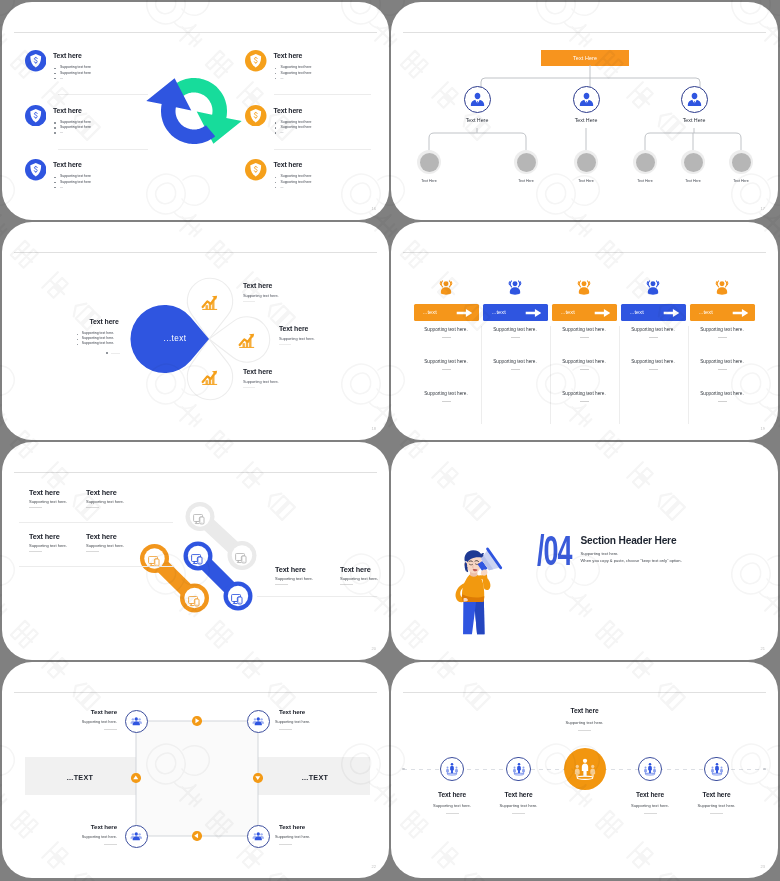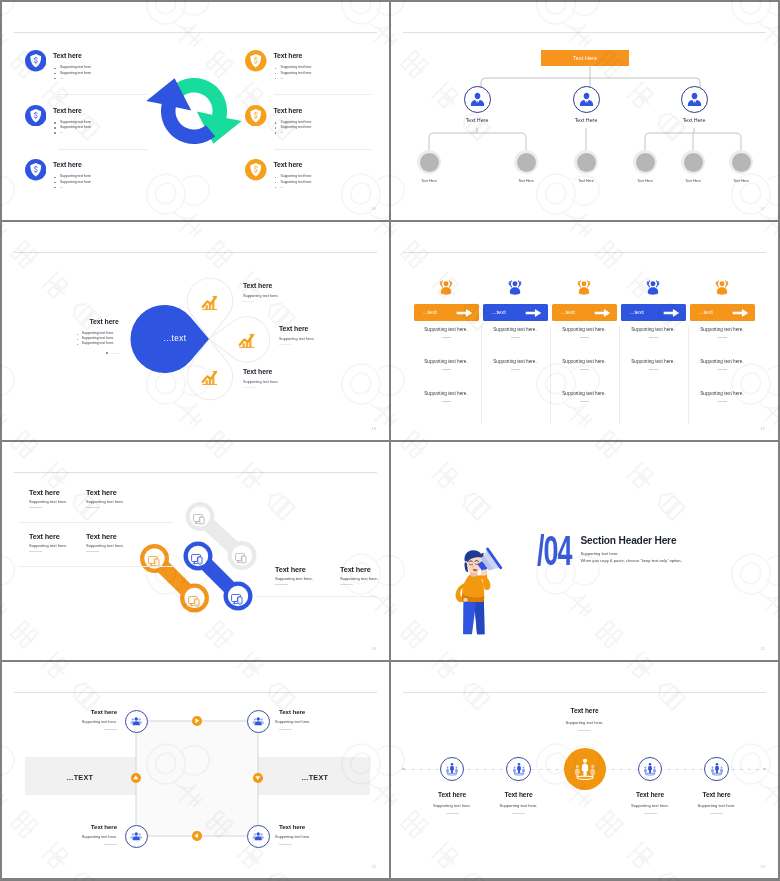--- a/index.html
+++ b/index.html
@@ -1,21 +1,21 @@
 <!DOCTYPE html>
 <html><head>
 <meta charset="utf-8">
 <style>
 html,body{margin:0;padding:0;}
 body{width:780px;height:881px;background:#808080;font-family:"Liberation Sans",sans-serif;overflow:hidden;
  -webkit-font-smoothing:antialiased;}
 .grid{position:absolute;left:0;top:0;width:780px;height:881px;display:grid;
   grid-template-columns:387px 387px;grid-template-rows:218px 218px 218px 216px;
   column-gap:2px;row-gap:2px;padding:2px;box-sizing:border-box;}
-.slide{position:relative;background:#fff;overflow:hidden;}
+.slide{position:relative;background:#fff;overflow:hidden;border-radius:30px;}
 .hr-top{position:absolute;left:12px;right:12px;top:30px;height:1px;background:#e0e0e0;}
 .pgnum{position:absolute;right:13px;bottom:9px;font-size:4px;color:#c2c2c2;line-height:1;}
 .ab{position:absolute;}
 .wmlayer{position:absolute;left:0;top:0;width:780px;height:881px;pointer-events:none;z-index:40;mix-blend-mode:multiply;}
 .wmtile{position:absolute;width:195px;height:190px;}
 
 
 .s16h{font-size:6.9px;font-weight:bold;color:#20242e;letter-spacing:-.15px;line-height:1;white-space:nowrap}
 .s16b{font-size:3.45px;color:#3f444e;white-space:nowrap;line-height:1}
 .s16d{width:1.5px;height:1.5px;background:#7d828a;border-radius:50%}

